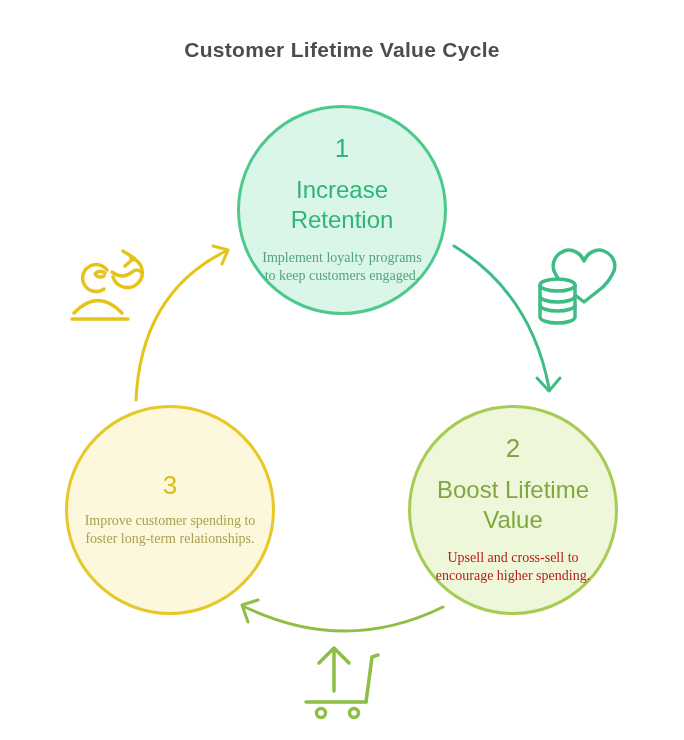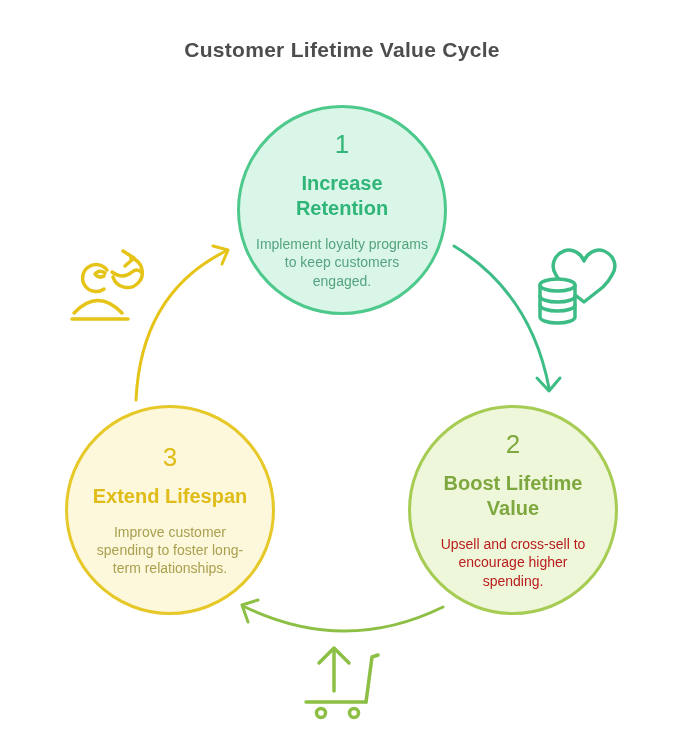--- a/index.html
+++ b/index.html
@@ -11,22 +11,22 @@
   .diagram-title{
     position:absolute;top:38px;left:0;width:684px;text-align:center;
     font-size:21px;font-weight:bold;color:#4d4d4d;letter-spacing:.3px;margin:0;
   }
   .circle{
     position:absolute;width:210px;height:210px;border-radius:50%;
     box-sizing:border-box;display:flex;flex-direction:column;
     align-items:center;justify-content:center;text-align:center;
   }
   .circle .num{font-size:26px;font-weight:500;line-height:1.15;margin-bottom:11px;}
-  .circle .ttl{font-size:20px;font-weight:700;line-height:1.25;width:160px;margin-bottom:14px;}
-  .circle .dsc{font-size:14px;font-weight:400;line-height:1.3;width:172px;}
+  .circle .ttl{font-size:24px;font-weight:400;line-height:1.25;width:160px;margin-bottom:14px;}
+  .circle .dsc{font-size:14px;font-weight:400;line-height:1.3;width:172px;font-family:Liberation Serif, serif;}
   .c1{left:237px;top:105px;background:#d9f6e8;border:3px solid #4ec98c;}
   .c1 .num,.c1 .ttl{color:#2fb577;}
   .c1 .dsc{color:#55a37e;}
   .c2{left:408px;top:405px;background:#eff7da;border:3px solid #a6cc53;}
   .c2 .num,.c2 .ttl{color:#7ea83f;}
   .c2 .dsc{color:#b91c1c;}
   .c3{left:65px;top:405px;background:#fdf8dc;border:3px solid #e6c829;}
   .c3 .num,.c3 .ttl{color:#dfbc17;}
   .c3 .dsc{color:#a9a04f;}
   .overlay{position:absolute;left:0;top:0;width:684px;height:740px;pointer-events:none;}
@@ -45,21 +45,20 @@
   </div>
 
   <div class="circle c2">
     <div class="num">2</div>
     <div class="ttl">Boost Lifetime Value</div>
     <div class="dsc">Upsell and cross-sell to encourage higher spending.</div>
   </div>
 
   <div class="circle c3">
     <div class="num">3</div>
-    <div class="ttl">Extend Lifespan</div>
     <div class="dsc">Improve customer spending to foster long-term relationships.</div>
   </div>
 
   <svg class="overlay" viewBox="0 0 684 740" xmlns="http://www.w3.org/2000/svg" fill="none" stroke-linecap="round" stroke-linejoin="round">
 
     <g stroke="#3dbd85" stroke-width="3">
       <path d="M 454 246 Q 531 293 549 388"></path>
       <path d="M 537 378 L 549 391 L 560 378"></path>
     </g>
 

